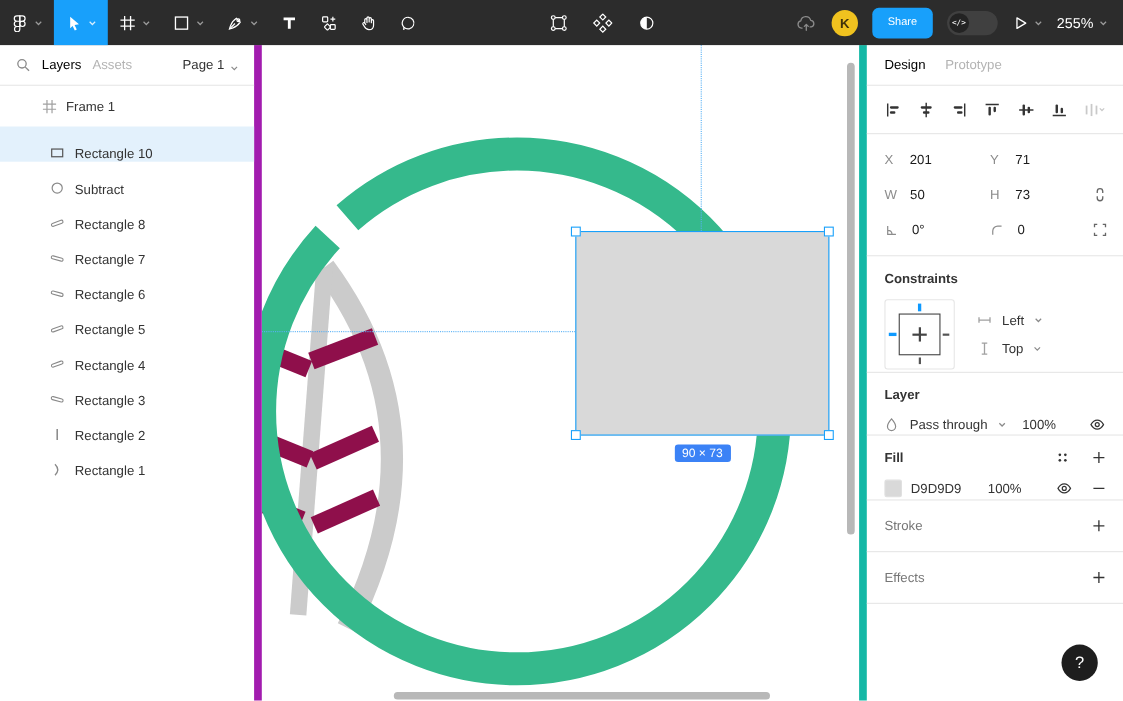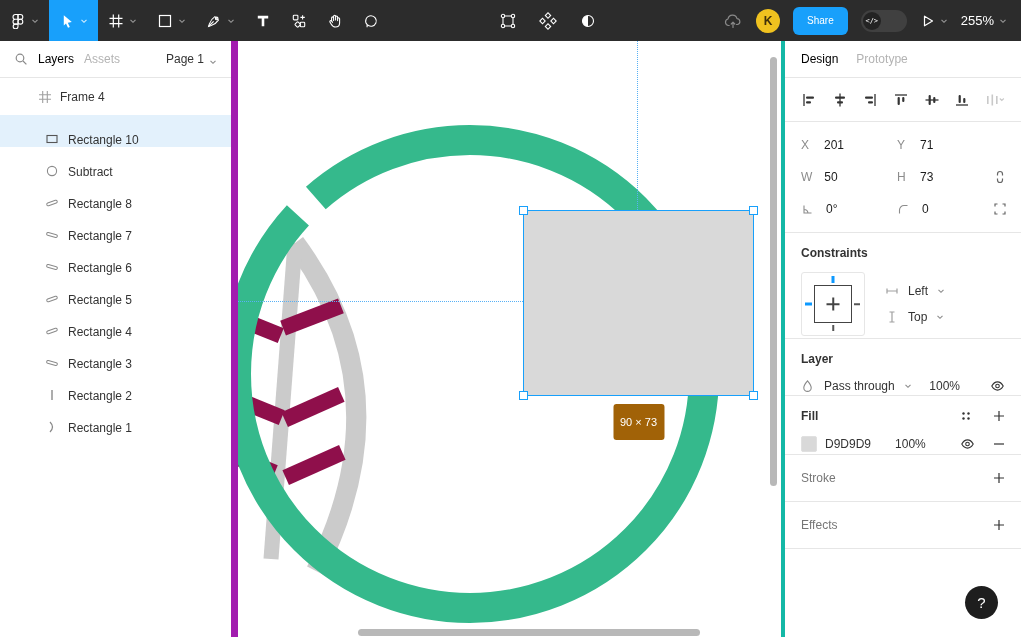--- a/index.html
+++ b/index.html
@@ -44,27 +44,27 @@
   .canvas{position:absolute;top:41px;left:238px;width:543px;bottom:0;background:#fff;overflow:hidden}
   .artwork{position:absolute;left:0;top:0}
   .guide{position:absolute}
   .guide-v{left:399px;top:0;height:169px;border-left:1px dotted #58b1f5}
   .guide-h{top:260px;left:0;width:285px;border-top:1px dotted #58b1f5}
   .sel-rect{position:absolute;left:285px;top:169px;width:231px;height:186px;background:#d9d9d9;
     border:1.5px solid #18a0fb;cursor:move}
   .handle{position:absolute;width:9px;height:9px;background:#fff;border:1.5px solid #18a0fb}
   .h-tl{left:-5px;top:-5px}.h-tr{right:-5px;top:-5px}.h-bl{left:-5px;bottom:-5px}.h-br{right:-5px;bottom:-5px}
   .dim-label{position:absolute;top:calc(100% + 9px);left:50%;transform:translateX(-50%);
-    background:#a16207;color:#fff;font-size:11px;padding:12px 7px;border-radius:3px;white-space:nowrap}
+    background:#3b82f6;color:#fff;font-size:11px;padding:2px 7px;border-radius:3px;white-space:nowrap}
   .scrollbar-v{position:absolute;right:4px;top:16px;width:7px;height:429px;background:#b8b8b8;border-radius:4px}
   .scrollbar-h{position:absolute;bottom:1px;left:120px;width:342px;height:7px;background:#b8b8b8;border-radius:4px}
 
   
   .right-panel{position:absolute;top:41px;right:0;width:240px;bottom:0;background:#fff;
-    border-left:4px solid #14b8a6;z-index:20;font-size:12px;color:#333}
+    border-left:7px solid #14b8a6;z-index:20;font-size:12px;color:#333}
   .rp-tabs{height:37px;border-bottom:1px solid #e6e6e6;display:flex;align-items:center;gap:18px;padding:0 16px}
   .rp-tab{background:none;border:none;font-size:12px;cursor:pointer;color:#b3b3b3;padding:0}
   .rp-tab.active{color:#000}
   .rp-align{height:44px;border-bottom:1px solid #e6e6e6;display:flex;align-items:center;
     justify-content:space-between;padding:0 16px}
   .al-btn{background:none;border:none;cursor:pointer;color:#333;display:flex;align-items:center}
   .al-btn.disabled{color:#c9c9c9}
   .rp-transform{border-bottom:1px solid #e6e6e6;padding:7px 0;position:relative}
   .t-row{height:32px;display:flex;align-items:center;padding:0 16px;position:relative}
   .t-field{width:96px;display:flex;align-items:center;gap:12px;cursor:text}
@@ -291,21 +291,21 @@
         </span>
       </button>
     </div>
 
     <div class="frame-row">
       <span class="l-icon">
         <svg width="14" height="14" viewBox="0 0 14 14" stroke="#a0a0a0" stroke-width="1.1">
             <path d="M4.7 1v12M9.3 1v12M1 4.7h12M1 9.3h12" fill="none"></path>
           </svg>
       </span>
-      <span>Frame 4</span>
+      <span>Frame 1</span>
     </div>
 
     <div class="layers">
       <div class="layer-row selected">
         <span class="l-icon">
           <svg width="16" height="16" viewBox="0 0 16 16">
               <rect x="3" y="4.5" width="10" height="7" fill="none" stroke="#555" stroke-width="1.1"></rect>
             </svg>
         </span>
         <span>Rectangle 10</span>

